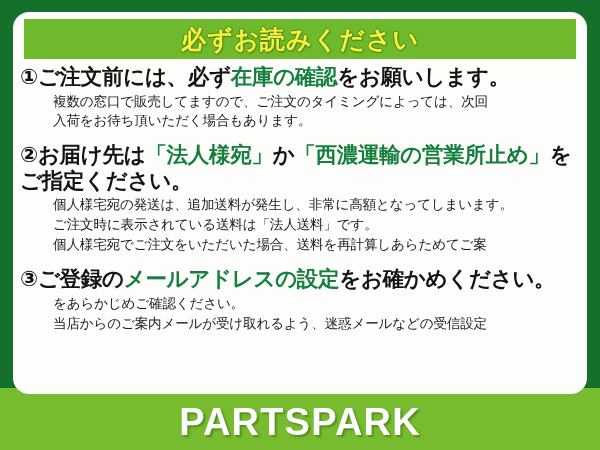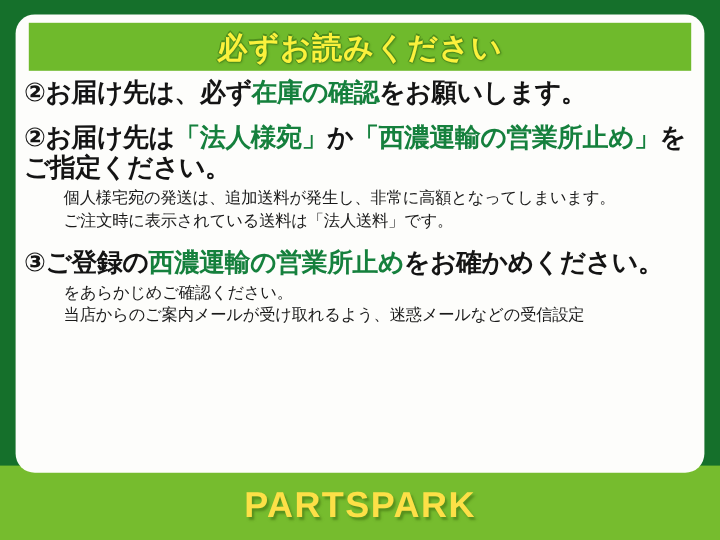--- a/index.html
+++ b/index.html
@@ -110,56 +110,61 @@
     position: absolute;
     left: 0;
     right: 0;
     bottom: 0;
     height: 56px;
     display: flex;
     align-items: center;
     justify-content: center;
   }
   .logo-text {
-    font-size: 30px;
+    font-size: 38px;
     font-weight: bold;
-    color: #fde047;
+    color: #ffffff;
     letter-spacing: 1.2px;
     text-shadow: 2px 2px 2px rgba(60,105,15,0.55);
   }
 </style>
 </head>
 <body>
 
 <div class="notice-card">
 
   <div class="footer-band"></div>
 
   <div class="panel">
 
     <div class="title-banner">
       <span class="title-text">必ずお読みください</span>
     </div>
 
     <div class="items">
 
       <div class="item item-1">
-        <p class="item-heading"><span>②お届け先は、必ず</span><span class="hl">在庫の確認</span><span>をお願いします。</span></p>
+        <p class="item-heading"><span>①ご注文前には、必ず</span><span class="hl">在庫の確認</span><span>をお願いします。</span></p>
+        <p class="item-sub">
+            <span class="sub-line">複数の窓口で販売してますので、ご注文のタイミングによっては、次回</span>
+            <span class="sub-line">入荷をお待ち頂いただく場合もあります。</span>
+          </p>
       </div>
 
       <div class="item item-2">
         <p class="item-heading wrap"><span>②お届け先は</span><span class="hl">「法人様宛」</span><span>か</span><span class="hl">「西濃運輸の営業所止め」</span><span>をご指定ください。</span></p>
         <p class="item-sub">
             <span class="sub-line">個人様宅宛の発送は、追加送料が発生し、非常に高額となってしまいます。</span>
             <span class="sub-line">ご注文時に表示されている送料は「法人送料」です。</span>
+            <span class="sub-line">個人様宅宛でご注文をいただいた場合、送料を再計算しあらためてご案</span>
           </p>
       </div>
 
       <div class="item item-3">
-        <p class="item-heading"><span>③ご登録の</span><span class="hl">西濃運輸の営業所止め</span><span>をお確かめください。</span></p>
+        <p class="item-heading"><span>③ご登録の</span><span class="hl">メールアドレスの設定</span><span>をお確かめください。</span></p>
         <p class="item-sub">
             <span class="sub-line">をあらかじめご確認ください。</span>
             <span class="sub-line">当店からのご案内メールが受け取れるよう、迷惑メールなどの受信設定</span>
           </p>
       </div>
 
     </div>
   </div>
 
   <div class="logo-wrap">

